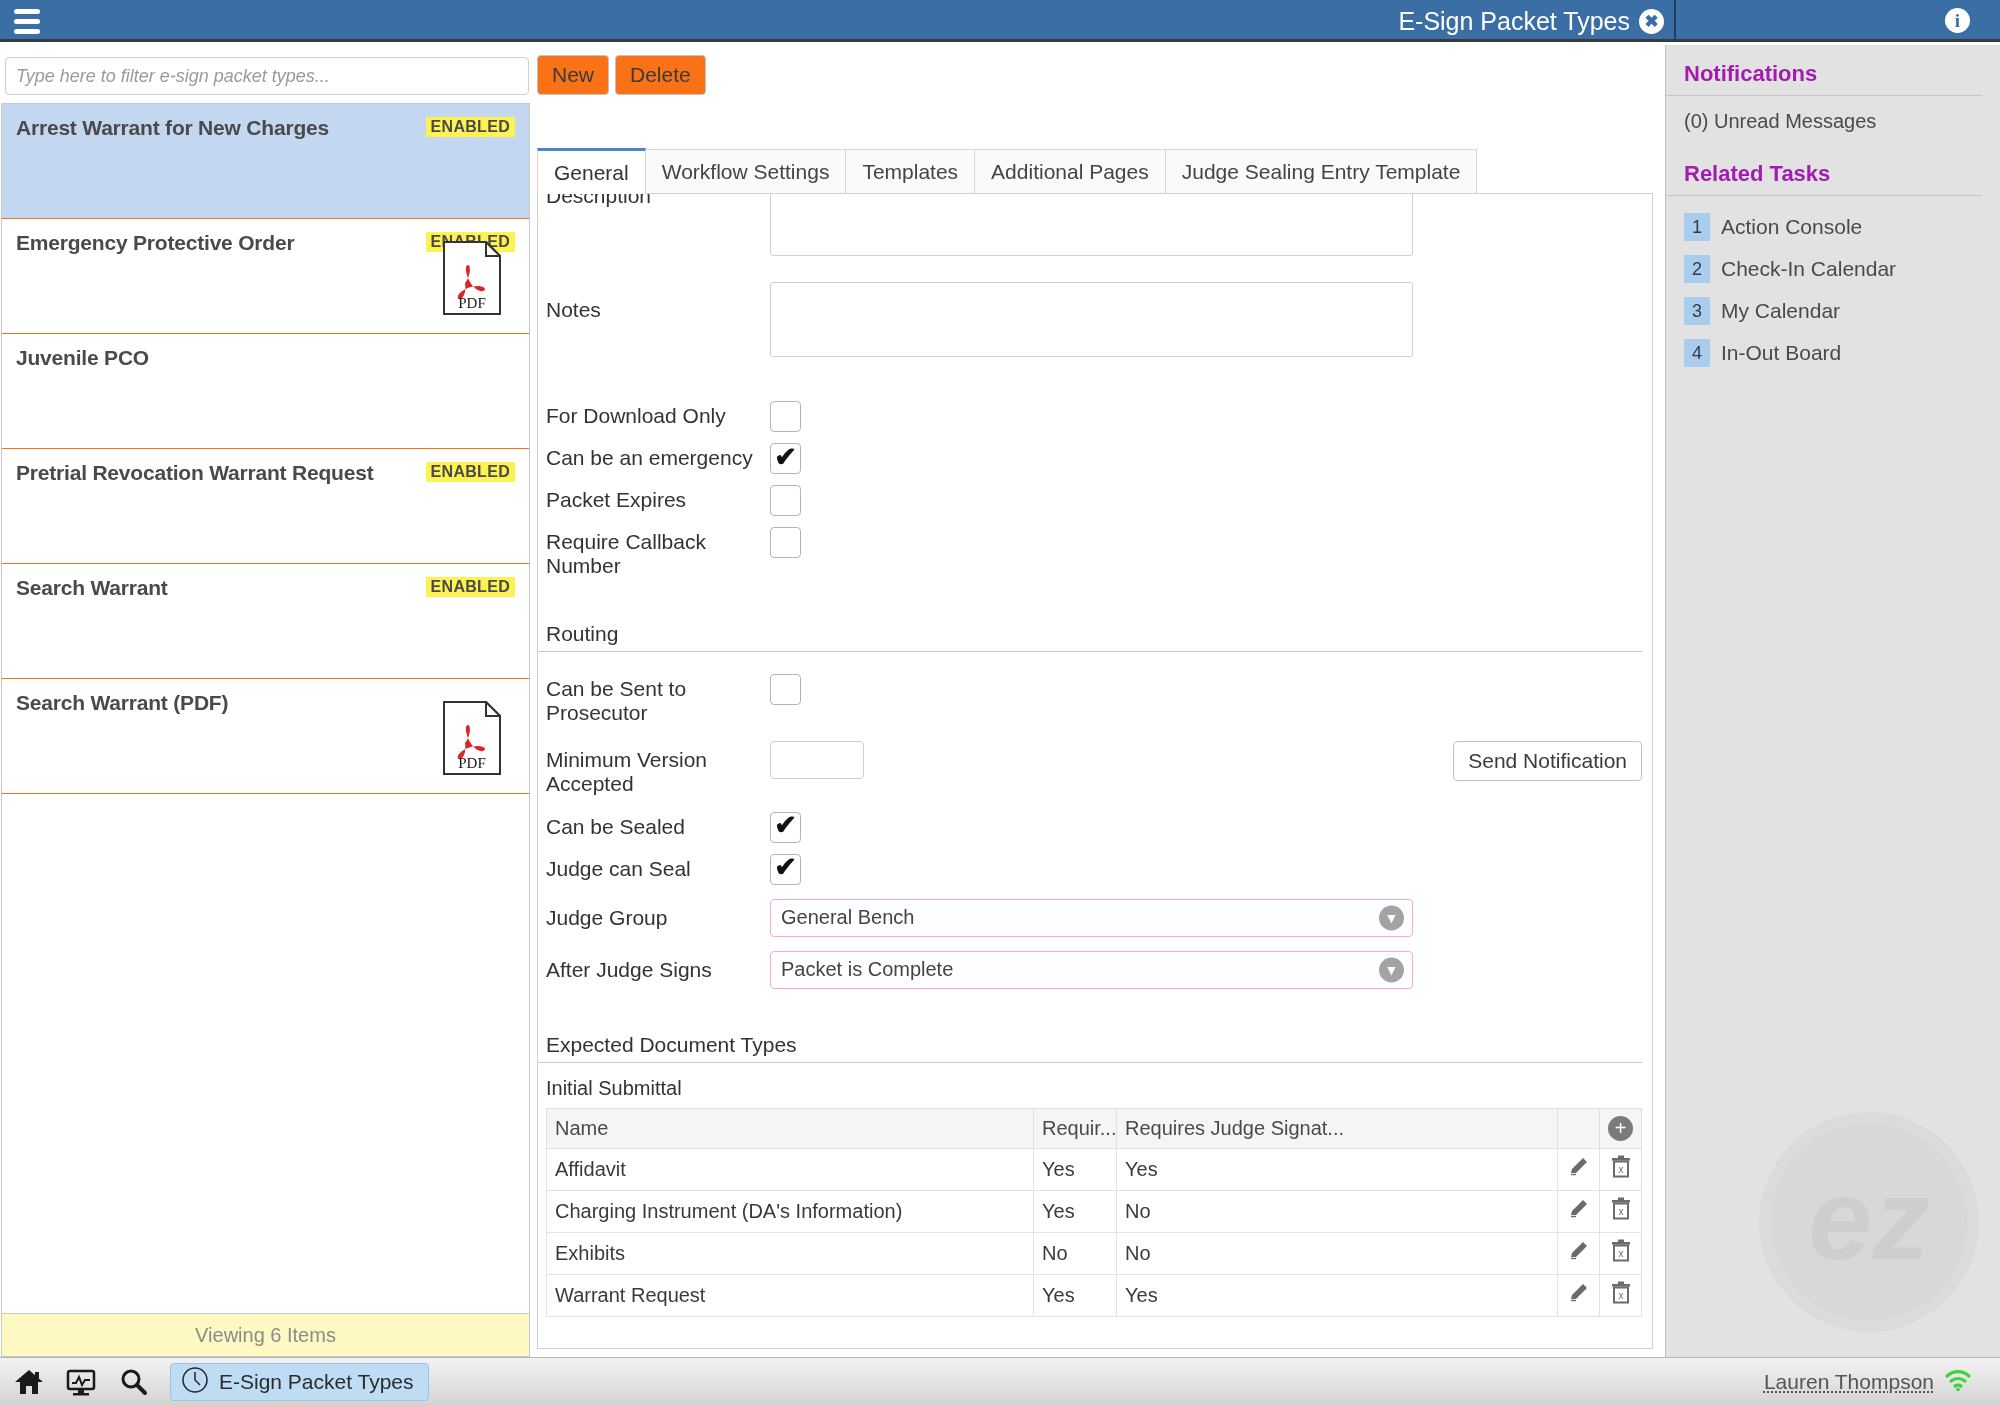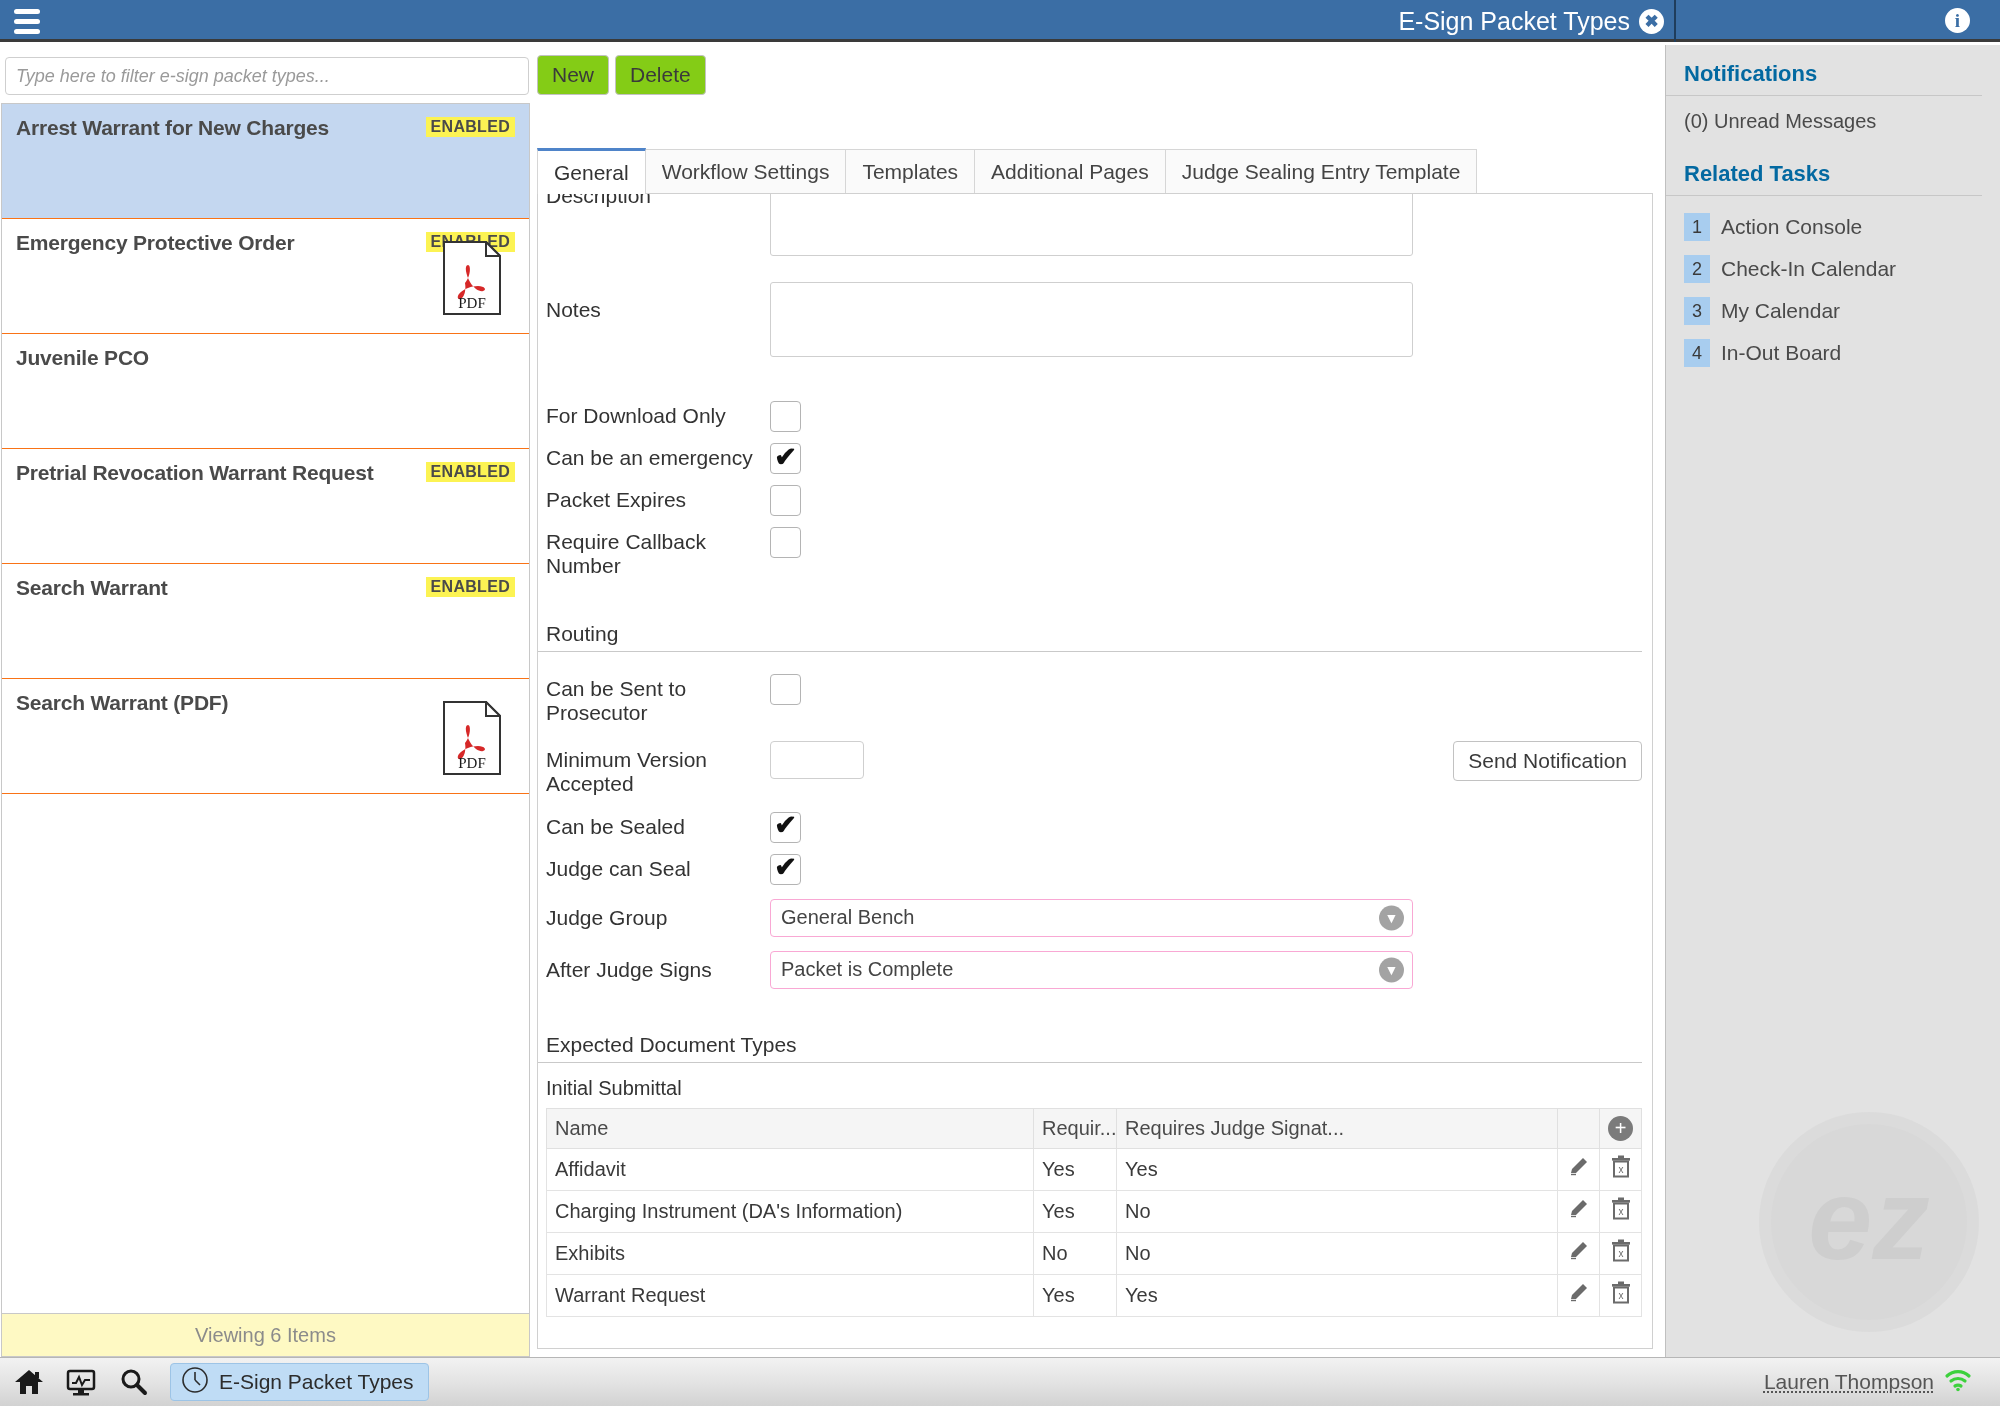--- a/index.html
+++ b/index.html
@@ -94,21 +94,21 @@
   }
 
   
   #center-panel {
     position: absolute; left: 537px; top: 45px; right: 335px; bottom: 49px;
     background: #ffffff;
   }
   #toolbar { position: absolute; left: 0; top: 10px; display: flex; gap: 6px; }
   .tb-btn {
     height: 40px; padding: 0 14px;
-    border: 1px solid #c2c2c2; border-radius: 4px; background: #84cc16;
+    border: 1px solid #c2c2c2; border-radius: 4px; background: #f97316;
     font-family: "Liberation Sans", sans-serif; font-size: 21px; color: #3a3a3a;
     cursor: pointer;
   }
   #tabstrip {
     position: absolute; left: 0; top: 104px; right: 0; height: 45px;
     display: flex; align-items: flex-end;
   }
   .tab {
     height: 45px; padding: 0 16px;
     border: 1px solid #d6d6d6; border-bottom: none; background: #fafafa;
@@ -203,21 +203,21 @@
   }
   .ico-btn { cursor: pointer; display: inline-block; line-height: 0; }
 
   
   #right-panel {
     position: absolute; right: 0; top: 45px; width: 335px; bottom: 49px;
     background: #e2e2e2; border-left: 1px solid #c0c0c0;
     overflow: hidden;
   }
   .rp-head {
-    font-size: 22px; color: #0369a1; font-weight: 600;
+    font-size: 22px; color: #a21caf; font-weight: 600;
     padding: 0 0 8px 18px; border-bottom: 1px solid #c7c7c7;
     margin: 0 18px 0 0;
   }
   .rp-sub { font-size: 20px; color: #4a4a4a; padding: 14px 0 0 18px; }
   .rt-item {
     display: flex; align-items: center; gap: 11px;
     padding: 7px 0 7px 18px; cursor: pointer;
   }
   .rt-num {
     width: 26px; height: 28px; background: #a8cdef; color: #3a3a3a;

